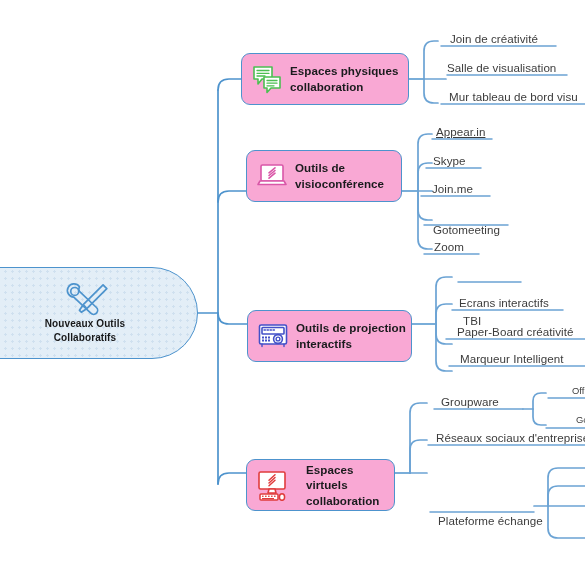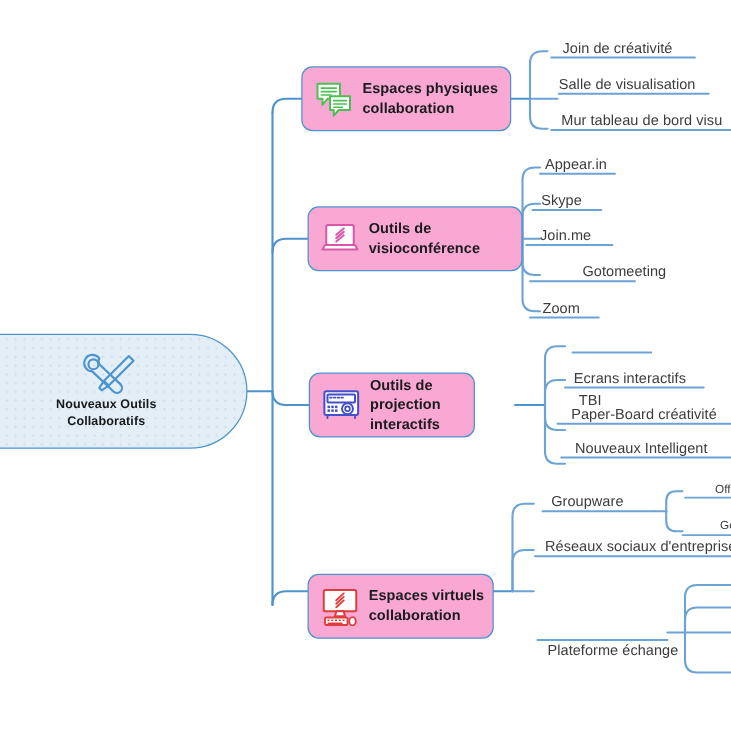--- a/index.html
+++ b/index.html
@@ -207,43 +207,43 @@
       </g>
     </svg>
     <div class="branch-label">Espaces physiques
 collaboration</div>
   </div>
 
   <div class="leaf" style="left:450px; top:32px;">Join de créativité</div>
   <div class="leaf" style="left:447px; top:61px;">Salle de visualisation</div>
   <div class="leaf" style="left:449px; top:90px;">Mur tableau de bord visu</div>
 
-  <div class="branch" style="left:246px; top:165px; width:172px; height:52px;">
+  <div class="branch" style="left:246px; top:150px; width:156px; height:52px;">
     <svg class="branch-icon" viewBox="0 0 32 32" xmlns="http://www.w3.org/2000/svg">
       <g fill="#ffffff" stroke="#d957a8" stroke-width="1.6" stroke-linejoin="round">
         <rect x="5" y="5" width="22" height="16" rx="1.4"></rect>
         <path d="M2,24.5 H30 L28,21 H4 Z"></path>
       </g>
       <g stroke="#d957a8" stroke-width="1.6" stroke-linecap="round">
         <path d="M13,15.5 L19,10.5"></path>
         <path d="M13,12.8 L19,7.8"></path>
         <path d="M13,18.2 L19,13.2"></path>
       </g>
     </svg>
     <div class="branch-label">Outils de
 visioconférence</div>
   </div>
 
-  <div class="leaf" style="left:436px; top:125px;">Appear.in</div>
+  <div class="leaf" style="left:436px; top:125px;text-decoration:underline;">Appear.in</div>
   <div class="leaf" style="left:433px; top:154px;">Skype</div>
   <div class="leaf" style="left:432px; top:182px;text-align:right;">Join.me</div>
-  <div class="leaf" style="left:433px; top:211px;margin-left:33px;">Gotomeeting</div>
+  <div class="leaf" style="left:433px; top:223px;">Gotomeeting</div>
   <div class="leaf" style="left:434px; top:240px;">Zoom</div>
 
-  <div class="branch" style="left:247px; top:298px; width:133px; height:52px;">
+  <div class="branch" style="left:247px; top:310px; width:165px; height:52px;">
     <svg class="branch-icon" viewBox="0 0 32 32" xmlns="http://www.w3.org/2000/svg">
       <g fill="#ffffff" stroke="#4350c8" stroke-width="1.6" stroke-linejoin="round">
         <rect x="2.5" y="5" width="27" height="19" rx="1.6"></rect>
         <rect x="5" y="7.5" width="22" height="6.5" rx="0.8"></rect>
       </g>
       <g stroke="#4350c8" stroke-width="1.4" stroke-linecap="round">
         <path d="M7,10 H8.4"></path>
           <path d="M10,10 H11.4"></path>
           <path d="M13,10 H14.4"></path>
           <path d="M16,10 H17.4"></path>
@@ -261,23 +261,23 @@
         <rect x="11" y="19.5" width="2" height="2"></rect>
       </g>
     </svg>
     <div class="branch-label">Outils de projection
 interactifs</div>
   </div>
 
   <div class="leaf" style="left:463px; top:266px;margin-top:48px;">TBI</div>
   <div class="leaf" style="left:459px; top:296px;">Ecrans interactifs</div>
   <div class="leaf" style="left:457px; top:325px;">Paper-Board créativité</div>
-  <div class="leaf" style="left:460px; top:352px;">Nouveaux Intelligent</div>
-
-  <div class="branch" style="left:246px; top:459px; width:149px; height:52px;">
+  <div class="leaf" style="left:460px; top:352px;">Marqueur Intelligent</div>
+
+  <div class="branch" style="left:246px; top:459px; width:149px; height:52px;gap:11px;">
     <svg class="branch-icon" viewBox="0 0 32 32" xmlns="http://www.w3.org/2000/svg">
       <g fill="#ffffff" stroke="#e03c3c" stroke-width="1.6" stroke-linejoin="round">
         <rect x="3" y="3" width="26" height="17" rx="1.5"></rect>
         <path d="M13,20 H19 L20,24 H12 Z"></path>
       </g>
       <g stroke="#e03c3c" stroke-width="1.5" stroke-linecap="round">
         <path d="M13,14 L19,8.5"></path>
           <path d="M13,11.2 L19,5.7"></path>
           <path d="M13,16.8 L19,11.3"></path>
       </g>

